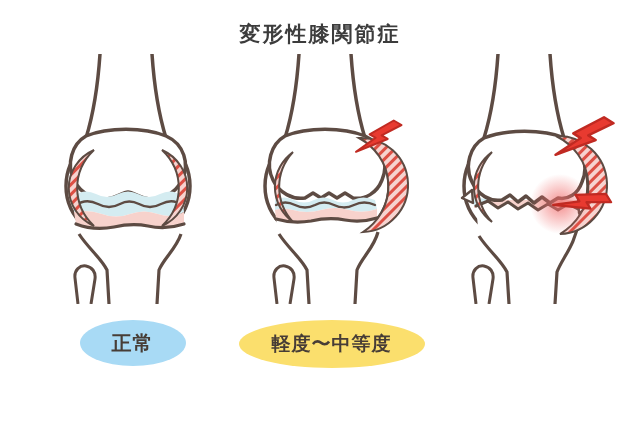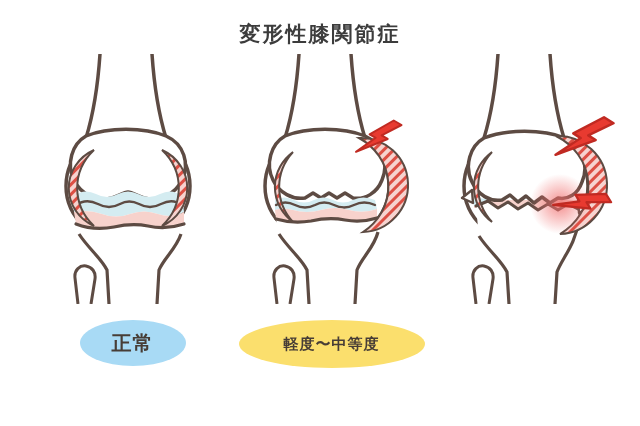--- a/index.html
+++ b/index.html
@@ -37,21 +37,21 @@
     display:flex;
     align-items:center;
     justify-content:center;
     border-radius:50%;
     font-weight:bold;
     font-size:20px;
     color:#473d36;
     letter-spacing:1px;
   }
   .label-0 { width:106px; height:46px; }
-  .label-1 { width:186px; height:48px; font-size:15px; }
+  .label-1 { width:186px; height:48px; font-size:19px; }
   .label-2 { width:100px; height:46px; }
 </style>
 </head>
 <body>
 
 <div class="figure">
 
   <div class="title">変形性膝関節症</div>
 
   <div class="stages">

